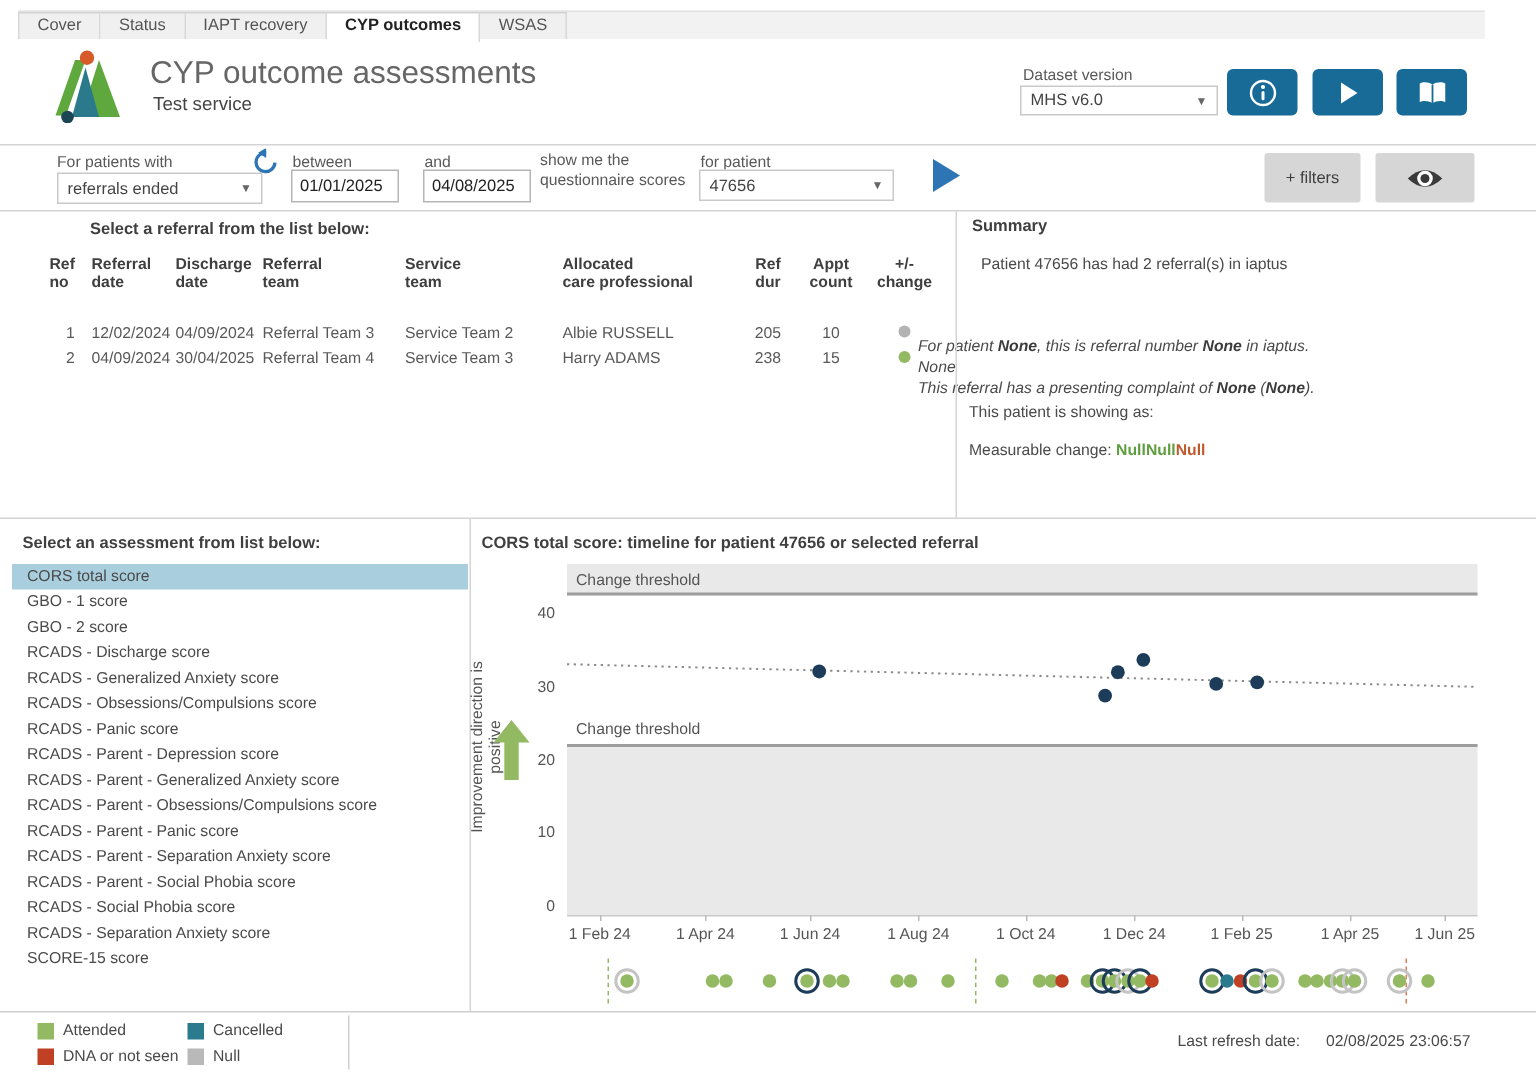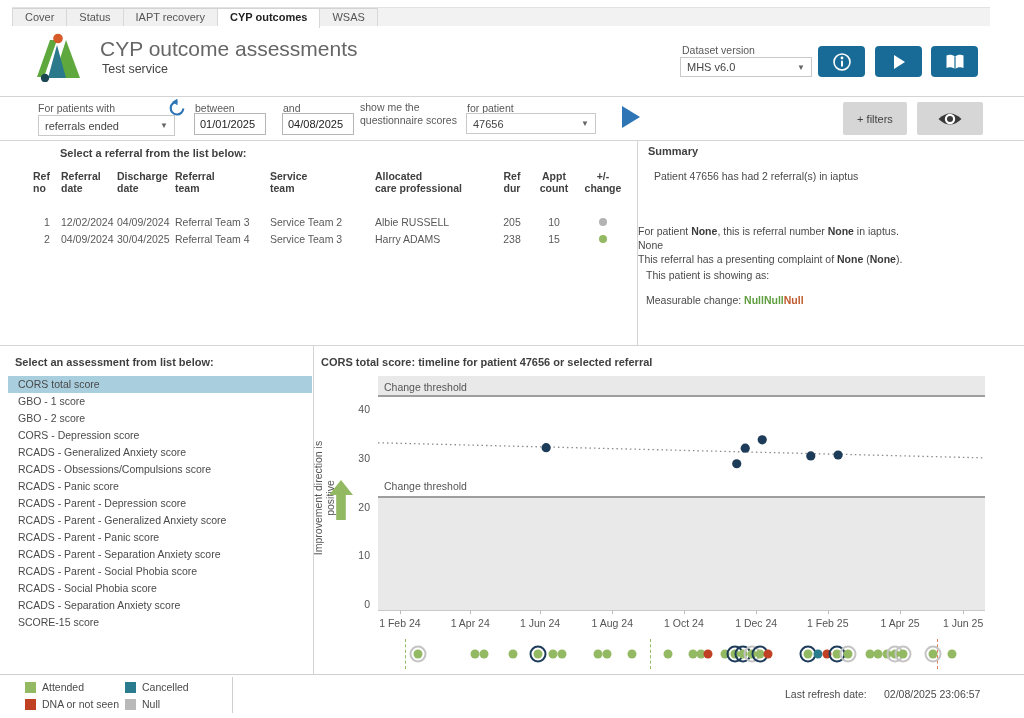--- a/index.html
+++ b/index.html
@@ -54,21 +54,21 @@
   .hcell{font-size:10.5px;font-weight:bold;color:#3f3f3f;line-height:12px;white-space:pre-line;}
   #ref-rows{position:absolute;left:33px;top:213px;width:600px;}
   .rrow{height:17px;align-items:center;cursor:pointer;}
   .rcell{font-size:10.5px;color:#595959;white-space:nowrap;overflow:hidden;}
   .c-center{text-align:center;}
   .chgdot{width:8px;height:8px;border-radius:50%;display:inline-block;}
 
   
   #summary-title{position:absolute;left:648px;top:145px;font-size:11px;font-weight:bold;color:#3f3f3f;}
   #summary-line1{position:absolute;left:654px;top:170px;font-size:10.5px;color:#4a4a4a;}
-  #summary-para{position:absolute;left:638px;top:224px;font-size:10.5px;color:#4a4a4a;line-height:14px;width:360px;}
+  #summary-para{position:absolute;left:612px;top:224px;font-size:10.5px;color:#4a4a4a;line-height:14px;width:360px;font-style:italic;}
   .b{font-weight:bold;color:#3b3b3b;}
   #summary-showing{position:absolute;left:646px;top:269px;font-size:10.5px;color:#4a4a4a;}
   #measurable{position:absolute;left:646px;top:294px;font-size:10.5px;color:#4a4a4a;}
   #measurable .mv{font-weight:bold;}
 
   
   #assess-title{position:absolute;left:15px;top:356px;font-size:11px;font-weight:bold;color:#3f3f3f;}
   #assessment-list{position:absolute;left:8px;top:376px;width:304px;}
   .aitem{height:17px;line-height:17px;padding-left:10px;font-size:10.5px;color:#4a4a4a;cursor:pointer;white-space:nowrap;}
   .aitem.sel{background:#a9cedd;}
@@ -249,26 +249,27 @@
 
   <div class="vdiv" style="left:637px;top:141px;height:204px;"></div>
   <div class="hdiv" style="left:0;top:345px;width:1024px;"></div>
   <div class="vdiv" style="left:313px;top:346px;height:328px;"></div>
 
   <div id="assess-title">Select an assessment from list below:</div>
   <div id="assessment-list">
       <div class="aitem sel">CORS total score</div>
       <div class="aitem">GBO - 1 score</div>
       <div class="aitem">GBO - 2 score</div>
-      <div class="aitem">CORS - Depression score</div>
+      <div class="aitem">RCADS - Discharge score</div>
       <div class="aitem">RCADS - Generalized Anxiety score</div>
       <div class="aitem">RCADS - Obsessions/Compulsions score</div>
       <div class="aitem">RCADS - Panic score</div>
       <div class="aitem">RCADS - Parent - Depression score</div>
       <div class="aitem">RCADS - Parent - Generalized Anxiety score</div>
+      <div class="aitem">RCADS - Parent - Obsessions/Compulsions score</div>
       <div class="aitem">RCADS - Parent - Panic score</div>
       <div class="aitem">RCADS - Parent - Separation Anxiety score</div>
       <div class="aitem">RCADS - Parent - Social Phobia score</div>
       <div class="aitem">RCADS - Social Phobia score</div>
       <div class="aitem">RCADS - Separation Anxiety score</div>
       <div class="aitem">SCORE-15 score</div>
     </div>
 
   <div id="chart-panel">
     <div id="chart-title">CORS total score:  timeline for patient 47656 or selected referral</div>

